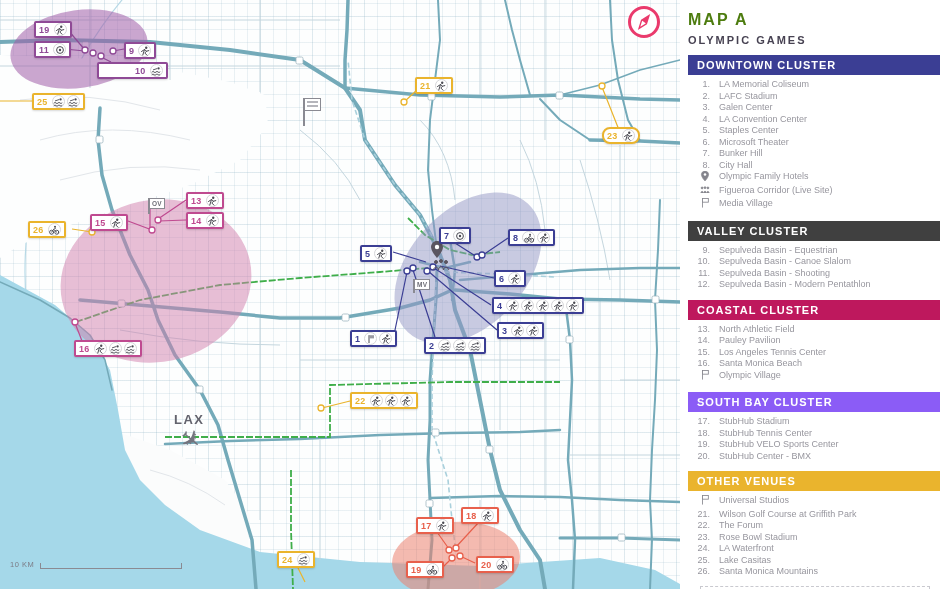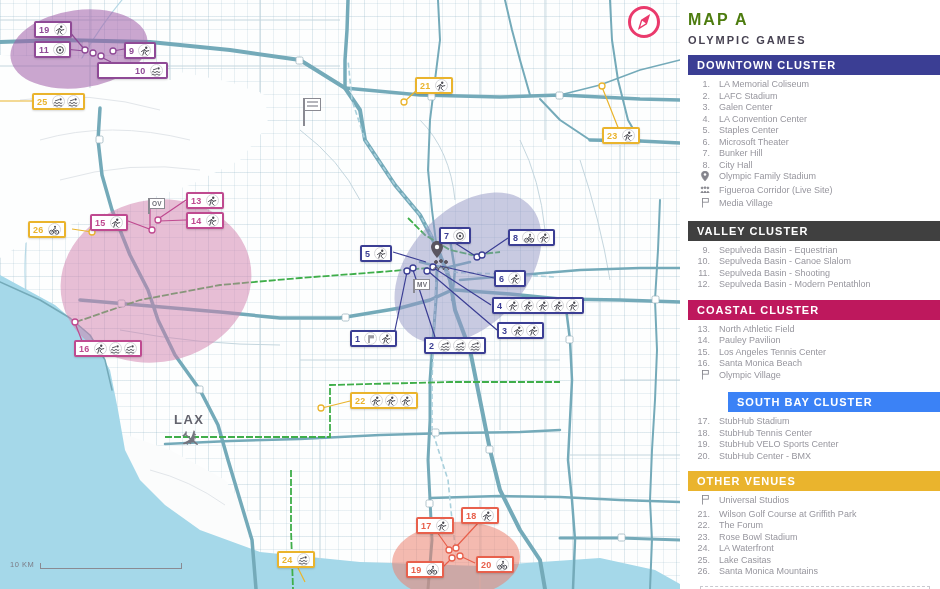--- a/index.html
+++ b/index.html
@@ -56,21 +56,21 @@
     border:3px solid #ea3a6c; background:#fff; display:flex; align-items:center; justify-content:center; z-index:6; }
 
   
   #panel { position:relative; width:260px; height:589px; background:#fff; padding:8px 0 0 8px; }
   #panel-title { color:#4d7c0f; font-size:16px; font-weight:bold; letter-spacing:2px; line-height:24px; }
   #panel-subtitle { color:#474252; font-size:11px; font-weight:bold; letter-spacing:2px; margin-top:2px; }
   .section { margin-top:9px; }
   .sec-header { color:#fff; font-size:11px; font-weight:bold; letter-spacing:1px;
     padding:4px 0 4px 9px; margin-right:0; }
   .hdr-downtown { background:#3b3e94; } .hdr-valley { background:#404040; }
-  .hdr-coastal { background:#be185d; } .hdr-southbay { background:#3b82f6;margin-left:40px; }
+  .hdr-coastal { background:#be185d; } .hdr-southbay { background:#8b5cf6; }
   .hdr-other { background:#eab42d; }
   .venue-list { list-style:none; margin-top:4px; }
   .venue-list li { display:flex; font-size:9px; color:#97969e; line-height:11.5px; }
   .venue-list .num { width:22px; text-align:right; flex:0 0 22px; }
   .venue-list .num.ic svg { width:10px; height:10px; fill:#84848c; stroke:#84848c; }
   .venue-list .lab { padding-left:9px; }
 
   #legend-box { margin:8px 10px 0 12px; border:1px dashed #c9c9cf; padding:6px 6px 6px 10px; }
 </style>
 </head>
@@ -337,21 +337,21 @@
           </span>
         </div>
         <div class="marker other" style="left: 415px; top: 77px;">
           <span class="mnum">21</span>
           <span class="micon">
             <svg viewBox="0 0 10 10">
               <use href="#pg-athlete"></use>
             </svg>
           </span>
         </div>
-        <div class="marker other" style="left: 602px; top: 127px;">
+        <div class="marker other" style="left: 602px; top: 127px; border-radius: 8px;">
           <span class="mnum">23</span>
           <span class="micon">
             <svg viewBox="0 0 10 10">
               <use href="#pg-athlete"></use>
             </svg>
           </span>
         </div>
         <div class="marker other" style="left: 350px; top: 392px;">
           <span class="mnum">22</span>
           <span class="micon">
@@ -601,21 +601,21 @@
           </li>
           <li>
             <span class="num">8.</span>
             <span class="lab">City Hall</span>
           </li>
           <li>
             <span class="num ic"><svg viewBox="0 0 10 14">
                 <path d="M5 0C2.2 0 0 2.2 0 5c0 3.7 5 9 5 9s5-5.3 5-9C10 2.2 7.8 0 5 0z"></path>
                 <circle cx="5" cy="5" r="1.8" fill="#fff" stroke="none"></circle>
               </svg></span>
-            <span class="lab">Olympic Family Stadium</span>
+            <span class="lab">Olympic Family Hotels</span>
           </li>
           <li>
             <span class="num ic"><svg viewBox="0 0 12 8" fill="none">
                 <circle cx="2.5" cy="1.5" r="1.1" fill="#84848c"></circle>
                 <circle cx="6" cy="1.2" r="1.1" fill="#84848c"></circle>
                 <circle cx="9.5" cy="1.5" r="1.1" fill="#84848c"></circle>
                 <path d="M1 7.5 Q2.5 3.5 4 7.5 M4.5 7.5 Q6 3 7.5 7.5 M8 7.5 Q9.5 3.5 11 7.5" stroke="#84848c"></path>
               </svg></span>
             <span class="lab">Figueroa Corridor (Live Site)</span>
           </li>

